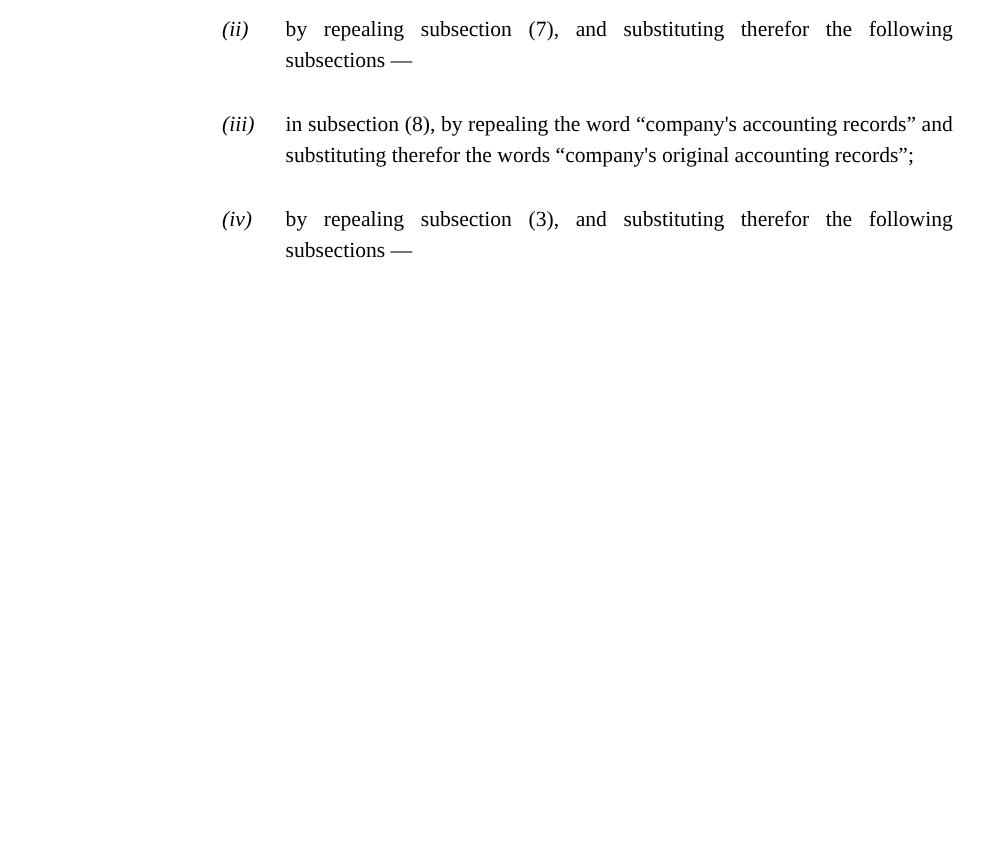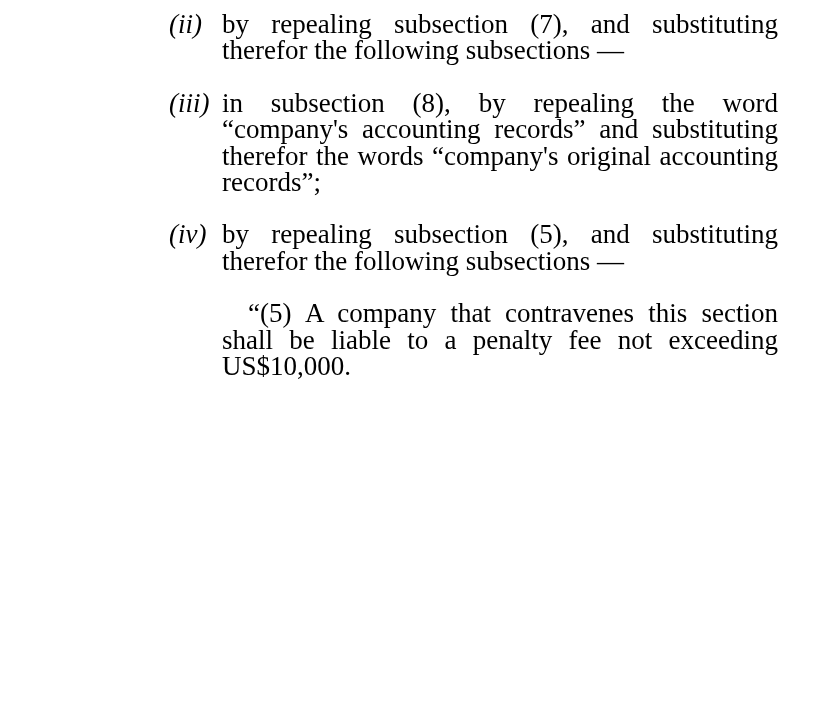--- a/index.html
+++ b/index.html
@@ -12,22 +12,23 @@
     height: 715px;
     overflow: hidden;
     font-family: "Liberation Serif", "DejaVu Serif", serif;
     color: #000000;
   }
   .doc-page {
     box-sizing: border-box;
     width: 836px;
     height: 628px;
     padding-top: 11px;
-    font-size: 27px;
+    font-size: 18px;
     line-height: 26.4px;
+    padding-left: 16px;
   }
   
   .amendment-item {
     display: flex;
     margin: 0 0 0 169px;
     width: 609px;
   }
   .item-marker {
     flex: 0 0 53px;
     font-style: italic;
@@ -58,17 +59,16 @@
     <p class="item-text">by repealing subsection (7), and substituting therefor the following subsections —</p>
   </div>
 
   <div class="amendment-item block-gap">
     <span class="item-marker">(iii)</span>
     <p class="item-text">in subsection (8), by repealing the word “company's accounting records” and substituting therefor the words “company's original accounting records”;</p>
   </div>
 
   <div class="amendment-item">
     <span class="item-marker">(iv)</span>
-    <p class="item-text">by repealing subsection (5), and substituting therefor the following subsections —</p>
+    <p class="item-text">by repealing subsection (3), and substituting therefor the following subsections —</p>
   </div>
-  <p class="quoted-subsection">“(5) A company that contravenes this section shall be liable to a penalty fee not exceeding US$10,000.</p>
 
 </div>
 
 </body></html>

